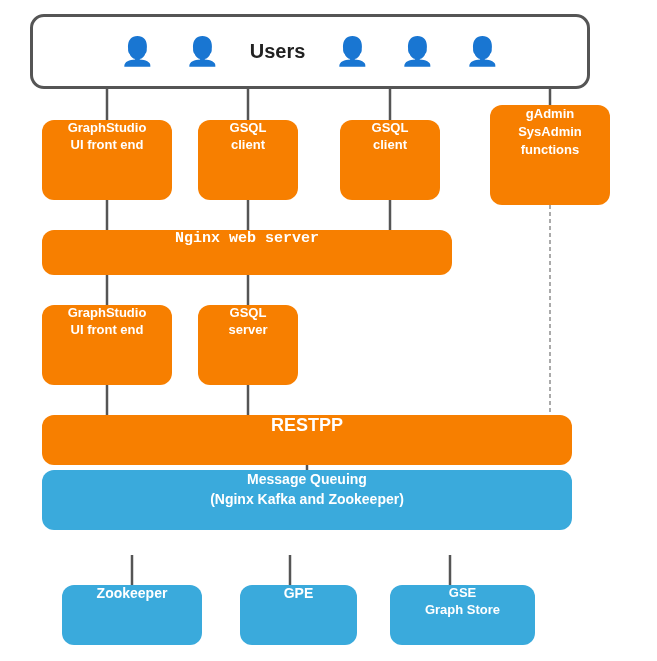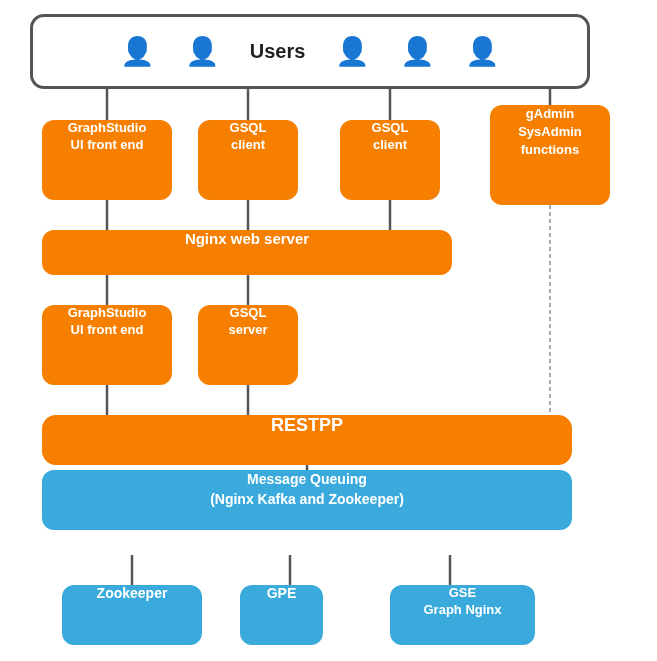--- a/index.html
+++ b/index.html
@@ -98,20 +98,21 @@
       line-height: 1.4;
     }
 
     
     .box-nginx {
       top: 230px;
       left: 42px;
       width: 410px;
       height: 45px;
       font-size: 15px;
+      font-family: Liberation Mono, monospace;
     }
 
     
     .box-graphstudio-back {
       top: 305px;
       left: 42px;
       width: 130px;
       height: 80px;
       font-size: 13px;
       line-height: 1.3;
@@ -127,21 +128,20 @@
       line-height: 1.3;
     }
 
     
     .box-restpp {
       top: 415px;
       left: 42px;
       width: 530px;
       height: 50px;
       font-size: 18px;
-      border-radius: 14px;
     }
 
     
     .box-mq {
       top: 470px;
       left: 42px;
       width: 530px;
       height: 60px;
       font-size: 14px;
       line-height: 1.4;
@@ -153,21 +153,21 @@
       left: 62px;
       width: 140px;
       height: 60px;
       font-size: 14px;
     }
 
     
     .box-gpe {
       top: 585px;
       left: 240px;
-      width: 83px;
+      width: 117px;
       height: 60px;
       font-size: 14px;
     }
 
     
     .box-gse {
       top: 585px;
       left: 390px;
       width: 145px;
       height: 60px;
@@ -285,17 +285,17 @@
     <span>Zookeeper</span>
   </div>
 
   <div class="box box-blue box-gpe">
     <span>GPE</span>
   </div>
 
   <div class="box box-blue box-gse">
     <span>
       <strong>GSE</strong><br>
-      <span>Graph Nginx</span>
+      <span>Graph Store</span>
     </span>
   </div>
 
 </div>
 
 </body></html>

